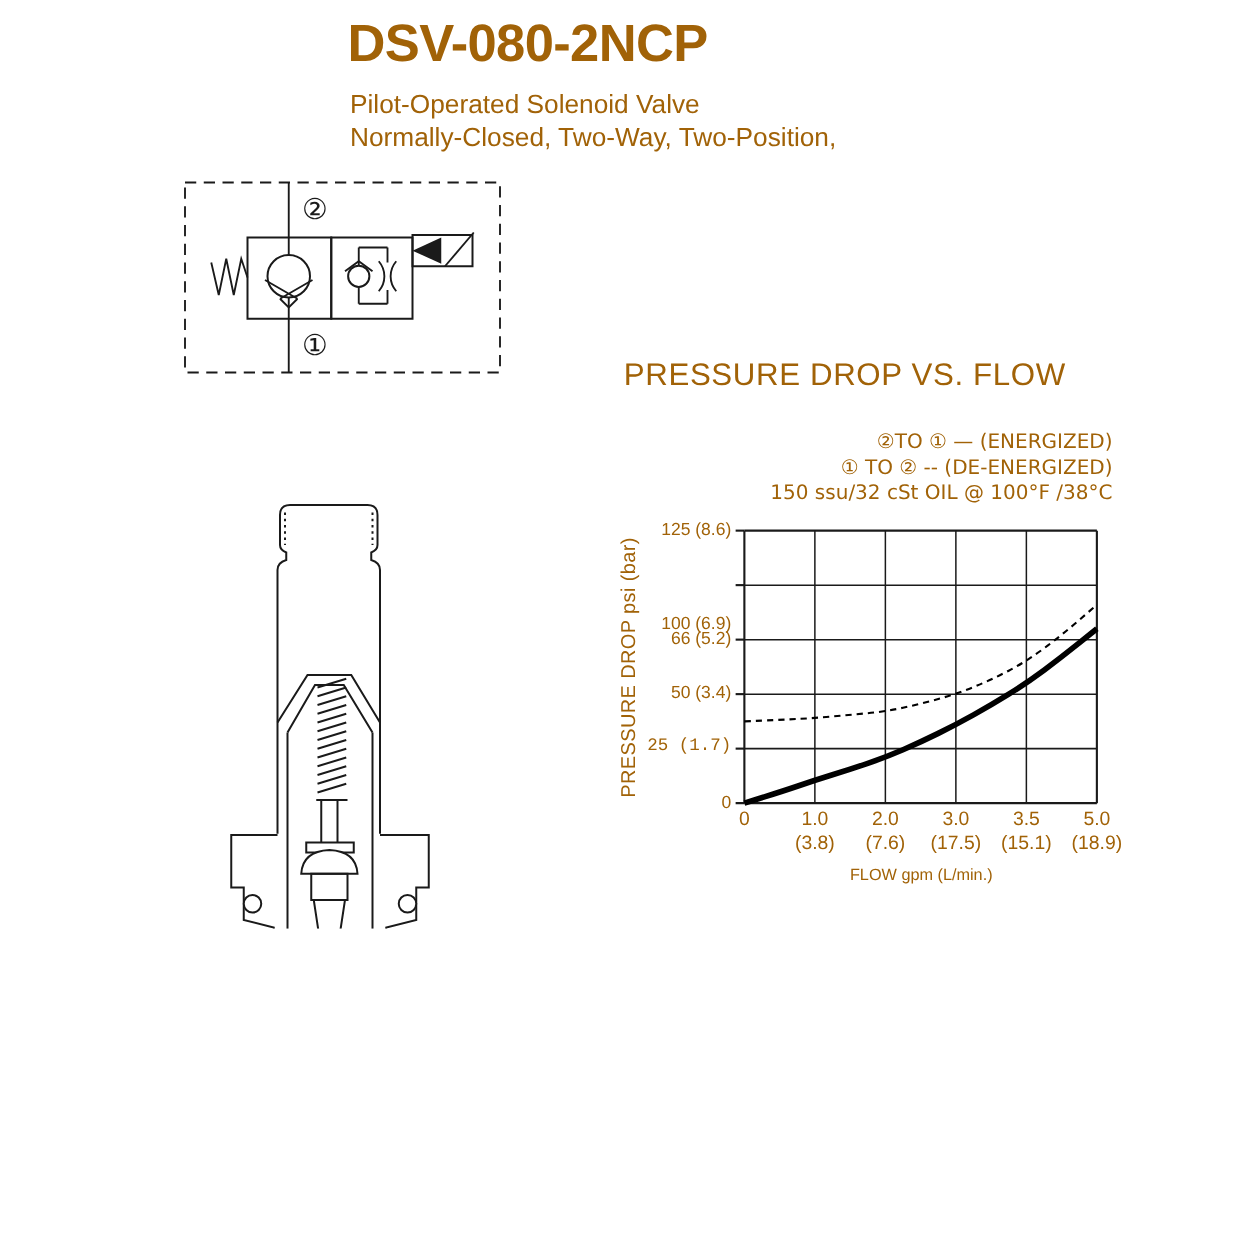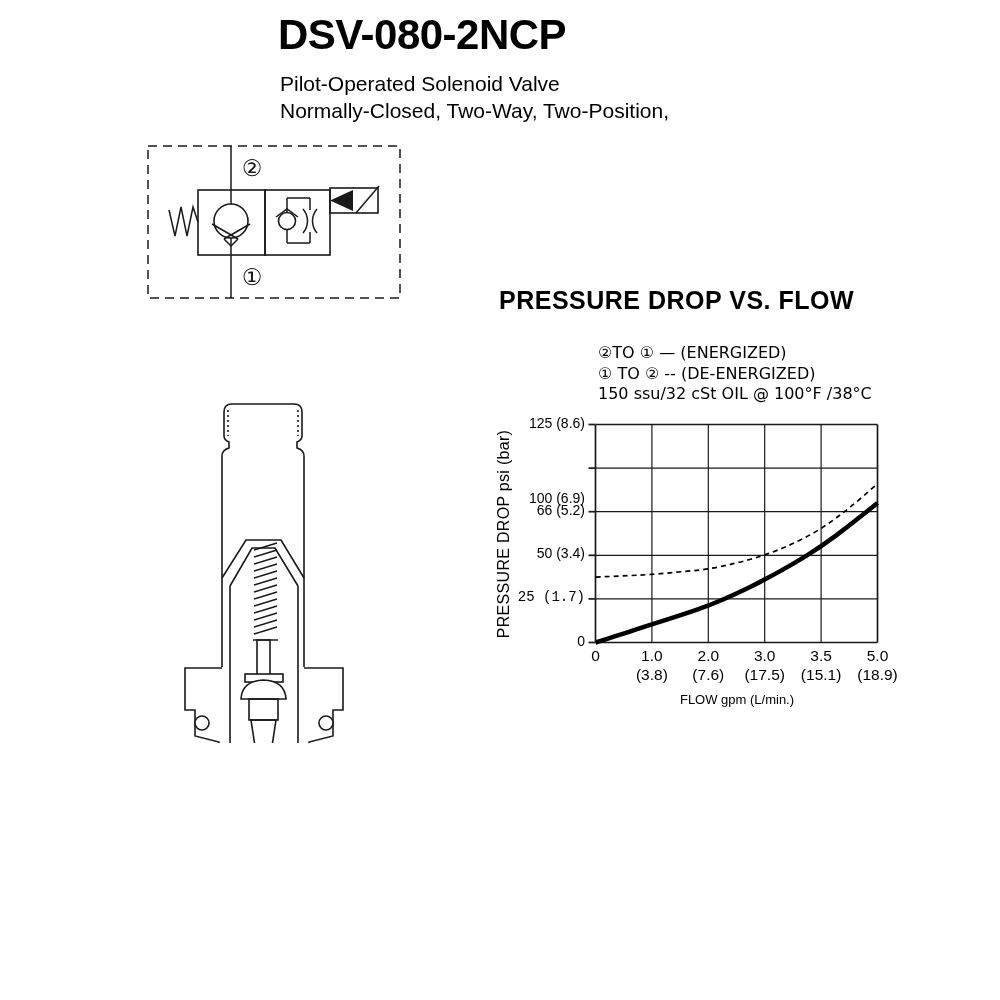--- a/index.html
+++ b/index.html
@@ -1,33 +1,33 @@
 <!DOCTYPE html>
 <html><head>
 <meta charset="utf-8">
 <style>
   html,body { margin:0; padding:0; background:#fff; }
   .page {
     position:relative; width:1000px; height:743px; background:#ffffff;
-    font-family:"Liberation Sans", sans-serif; color:#000000; overflow:hidden;
+    font-family:"Liberation Sans", sans-serif; color:#a16207; overflow:hidden;
   }
   .abs { position:absolute; }
   .h1 {
     left:278px; top:12px; font-size:42px; font-weight:bold; letter-spacing:-0.5px;
     line-height:1.1; white-space:nowrap;
   }
   .subtitle {
     left:280px; top:70px; font-size:21px; line-height:27px; font-weight:normal;
   }
   .chart-title {
-    left:499px; top:286px; font-size:25px; font-weight:bold; letter-spacing:0.5px;
+    left:499px; top:286px; font-size:25px; font-weight:normal; letter-spacing:0.5px;
     white-space:nowrap;
   }
   .legend {
-    left:598px; top:343px; width:292px; text-align:left;
+    left:598px; top:343px; width:292px; text-align:right;
     font-size:16px; line-height:20.5px;
     font-family:"DejaVu Sans","Liberation Sans",sans-serif;
   }
   .y-axis-title {
     left:395px; top:524px; width:220px; height:20px;
     transform:rotate(-90deg); text-align:center;
     font-size:16px; letter-spacing:0.3px; white-space:nowrap;
   }
   .x-axis-title {
     left:594px; top:692px; width:286px; text-align:center; font-size:13px;

